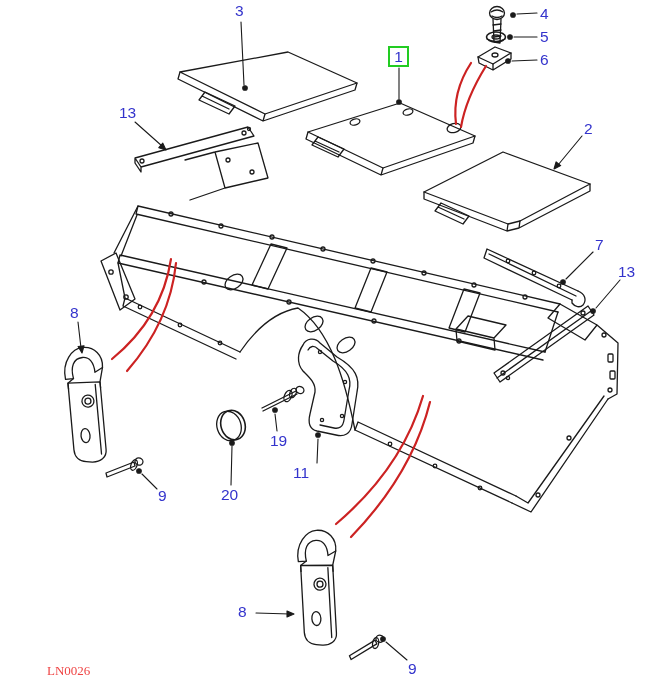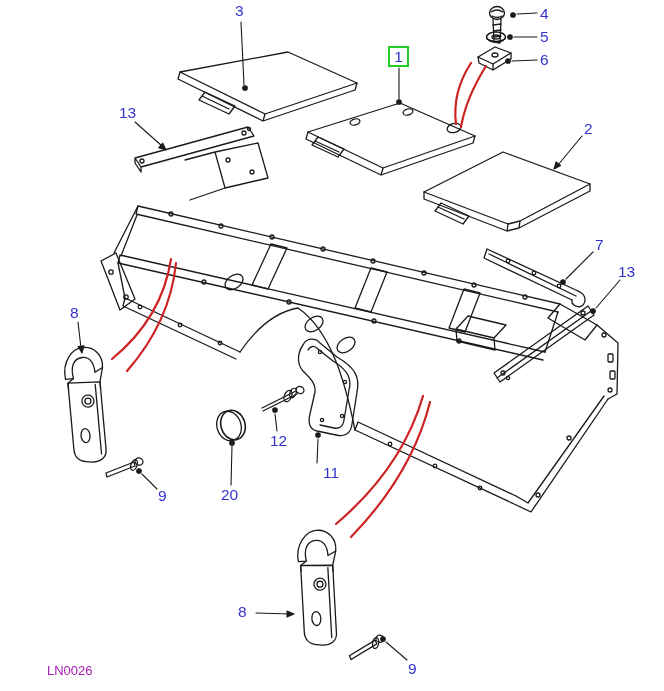--- a/index.html
+++ b/index.html
@@ -14,21 +14,21 @@
   .callout{
     position:absolute;color:var(--callout);
     font-size:15.5px;line-height:17px;font-family:"Liberation Sans",sans-serif;
     cursor:pointer;user-select:none;
   }
   .callout.highlighted{
     border:2px solid var(--green);background:#fff;
     min-width:13px;text-align:center;padding:0 2px;line-height:17px;
   }
   .drawing-code{
-    position:absolute;color:#a21caf;font-size:13px;font-family:Liberation Sans, sans-serif;
+    position:absolute;color:#ef4444;font-size:13px;font-family:Liberation Serif, serif;
   }
 </style>
 </head>
 <body>
 
 <div class="stage">
 
   <svg width="664" height="691" viewBox="0 0 664 691">
     <g stroke="var(--line)" fill="none" stroke-width="1.3" stroke-linejoin="round" stroke-linecap="round">
 
@@ -256,19 +256,19 @@
   <div class="callout" style="left:540px;top:28px">5</div>
   <div class="callout" style="left:540px;top:51px">6</div>
   <div class="callout highlighted" style="left:388px;top:46px">1</div>
   <div class="callout" style="left:584px;top:120px">2</div>
   <div class="callout" style="left:119px;top:104px">13</div>
   <div class="callout" style="left:595px;top:236px">7</div>
   <div class="callout" style="left:618px;top:263px">13</div>
   <div class="callout" style="left:70px;top:304px">8</div>
   <div class="callout" style="left:158px;top:487px">9</div>
   <div class="callout" style="left:221px;top:486px">20</div>
-  <div class="callout" style="left:270px;top:432px">12</div>
-  <div class="callout" style="left:323px;top:464px">11</div>
+  <div class="callout" style="left:270px;top:432px">19</div>
+  <div class="callout" style="left:293px;top:464px">11</div>
   <div class="callout" style="left:238px;top:603px">8</div>
   <div class="callout" style="left:408px;top:660px">9</div>
 
   <div class="drawing-code" style="left:47px;top:663px">LN0026</div>
 </div>
 
 </body></html>

